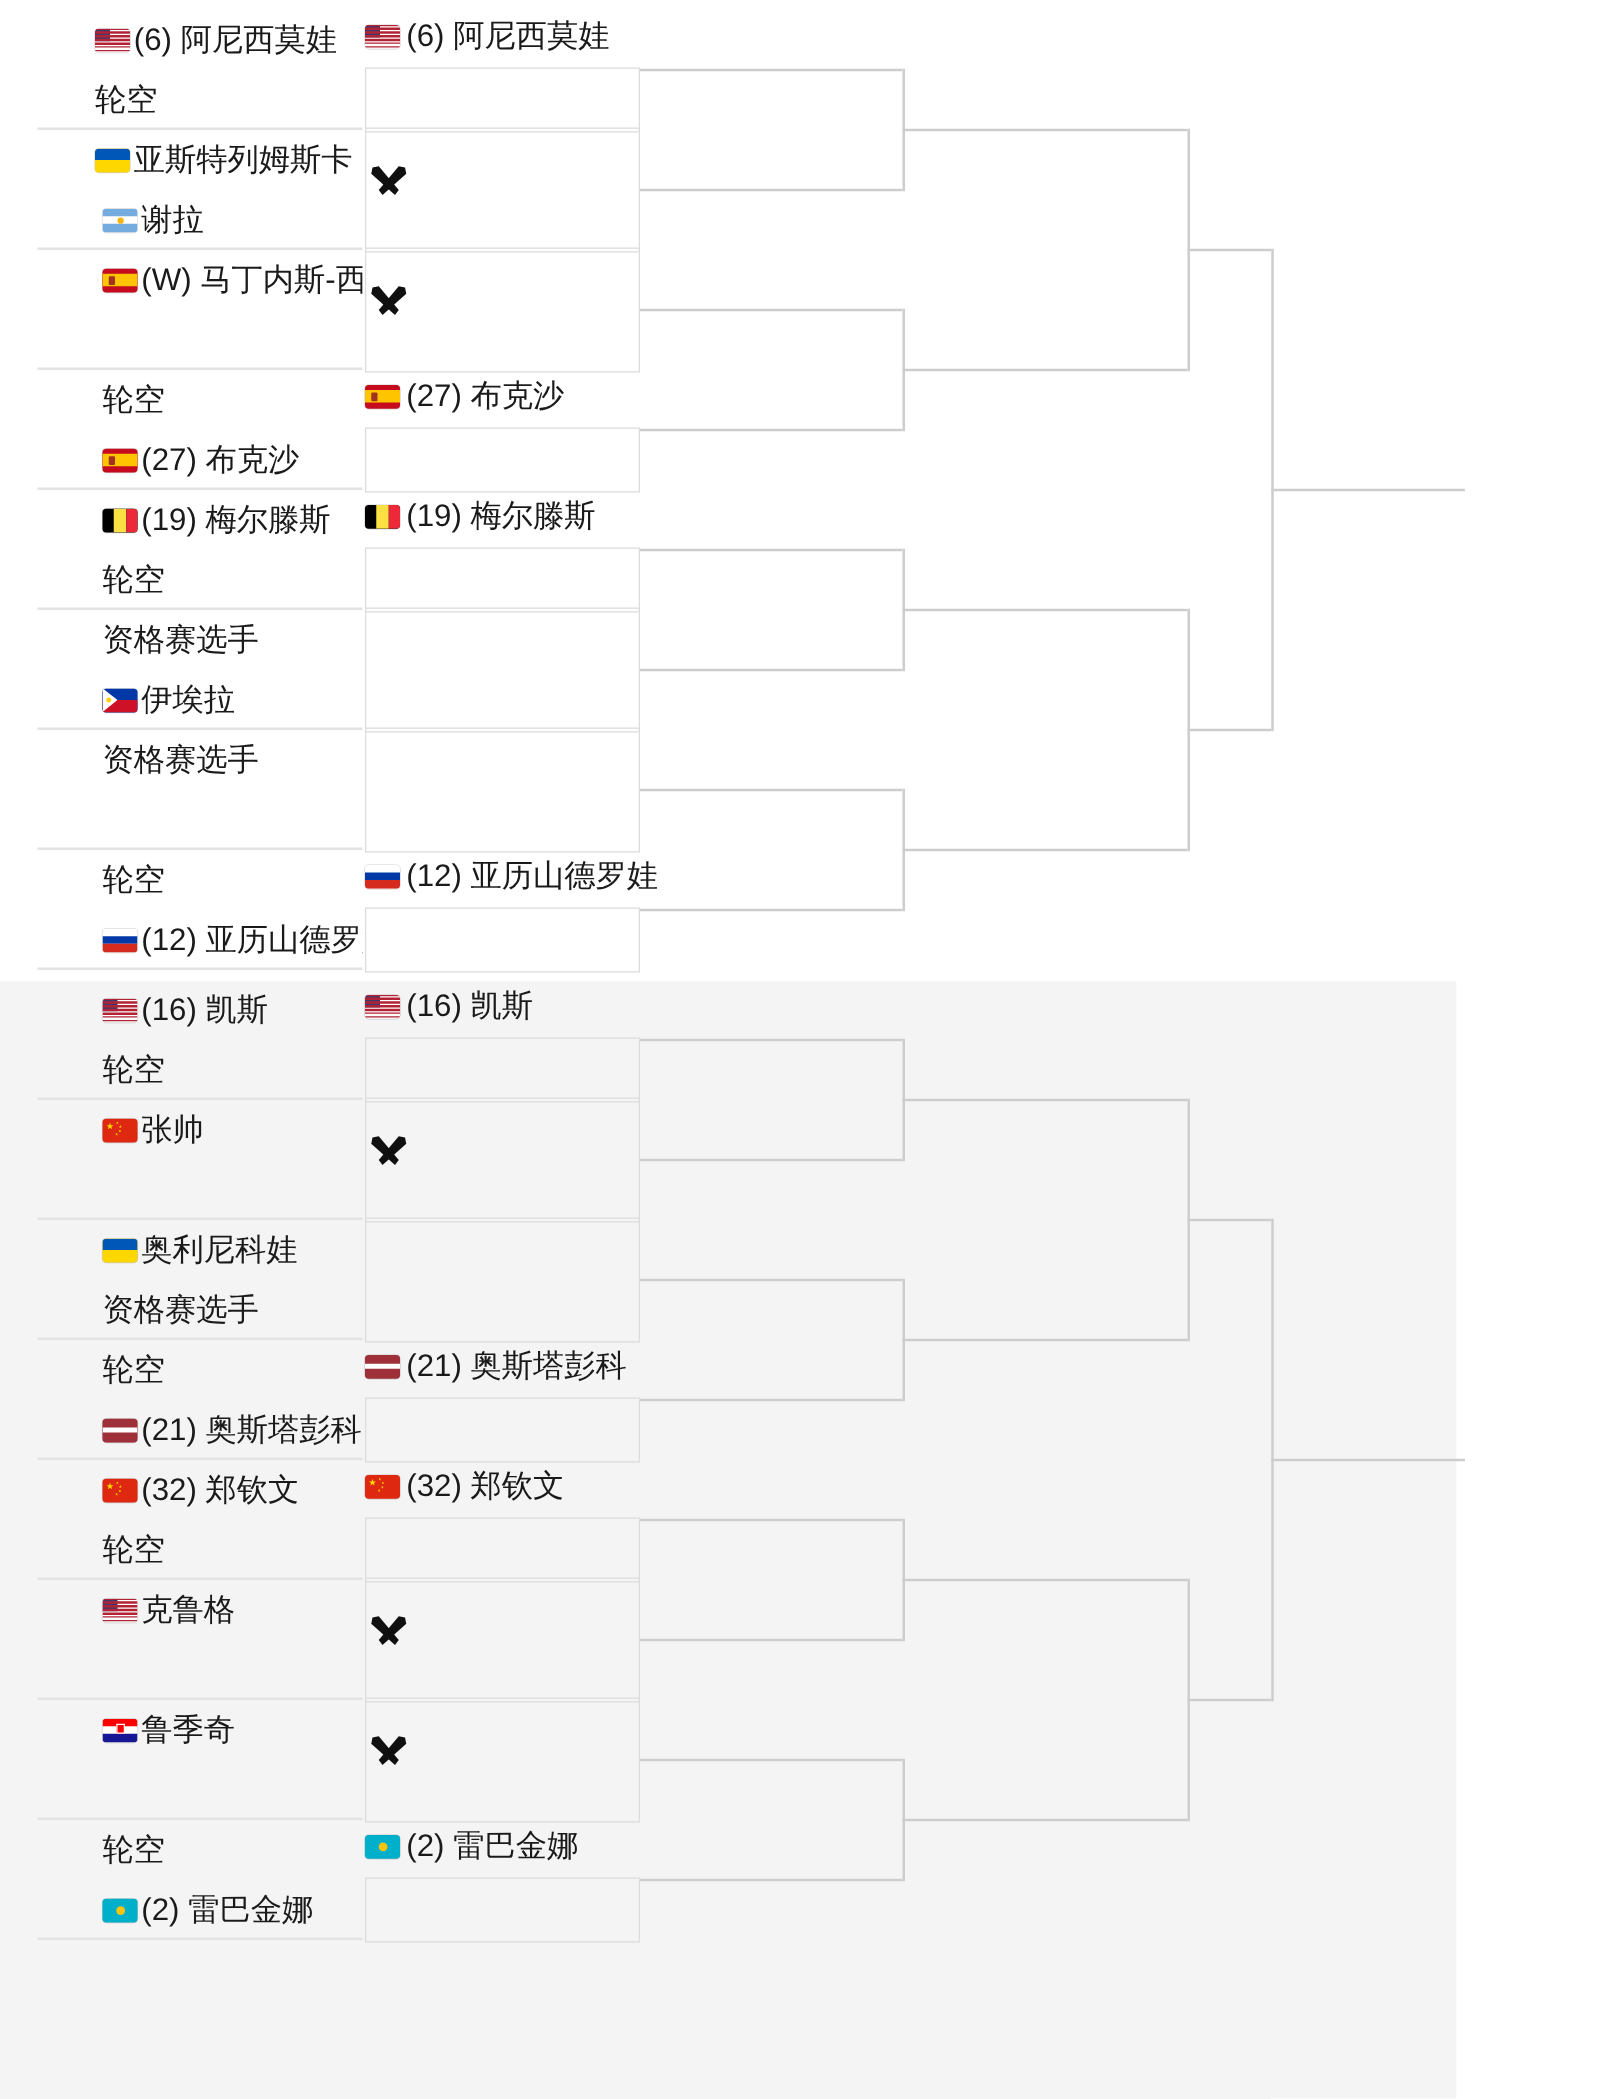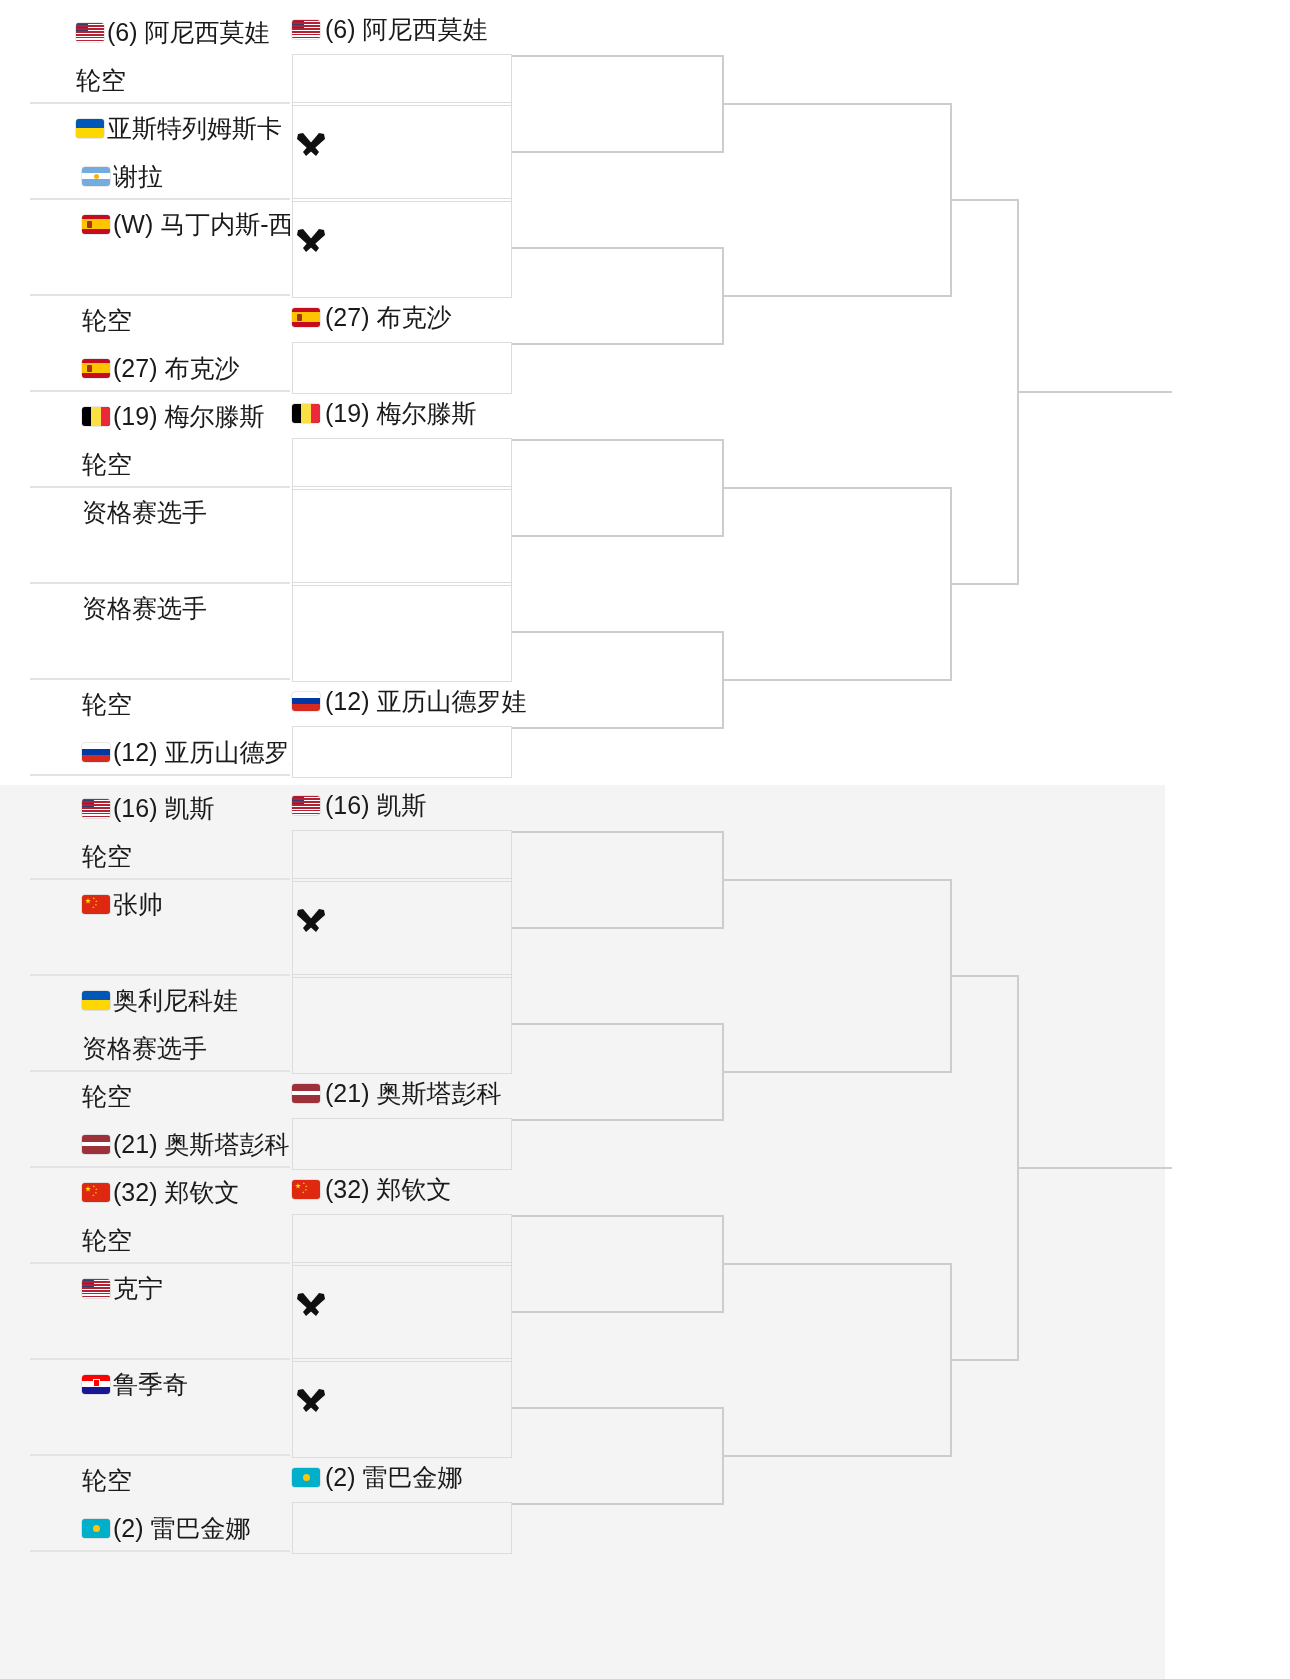--- a/index.html
+++ b/index.html
@@ -233,20 +233,29 @@
         <div class="row">
           <span class="num w3"></span>
           <span>轮空</span>
         </div>
       </div>
       <div class="pairbox" style="top: 488px; height: 96px;">
         <div class="row">
           <span class="num w3"></span>
           <span>资格赛选手</span>
         </div>
+        <div class="row">
+          <span class="num w3"></span>
+          <span class="flag f-phi">
+            <i class="bt"></i>
+            <i class="tri"></i>
+            <i class="sun"></i>
+          </span>
+          <span>伊埃拉</span>
+        </div>
       </div>
       <div class="pairbox" style="top: 584px; height: 96px;">
         <div class="row">
           <span class="num w3"></span>
           <span>资格赛选手</span>
         </div>
       </div>
       <div class="pairbox" style="top: 680px; height: 96px;">
         <div class="row">
           <span class="num w3"></span>
@@ -343,21 +352,21 @@
           <span class="flag f-usa">
             <i class="cn"></i>
             <i class="st" style="top:0"></i>
             <i class="st" style="top:2.9px"></i>
             <i class="st" style="top:5.8px"></i>
             <i class="st" style="top:8.7px"></i>
             <i class="st" style="top:11.6px"></i>
             <i class="st" style="top:14.5px"></i>
             <i class="st" style="top:17.4px"></i>
           </span>
-          <span>克宁</span>
+          <span>克鲁格</span>
         </div>
       </div>
       <div class="pairbox" style="top: 1360px; height: 96px;">
         <div class="row">
           <span class="num w3"></span>
           <span class="flag f-cro">
             <i class="t"></i>
             <i class="b"></i>
             <i class="sh"></i>
           </span>

